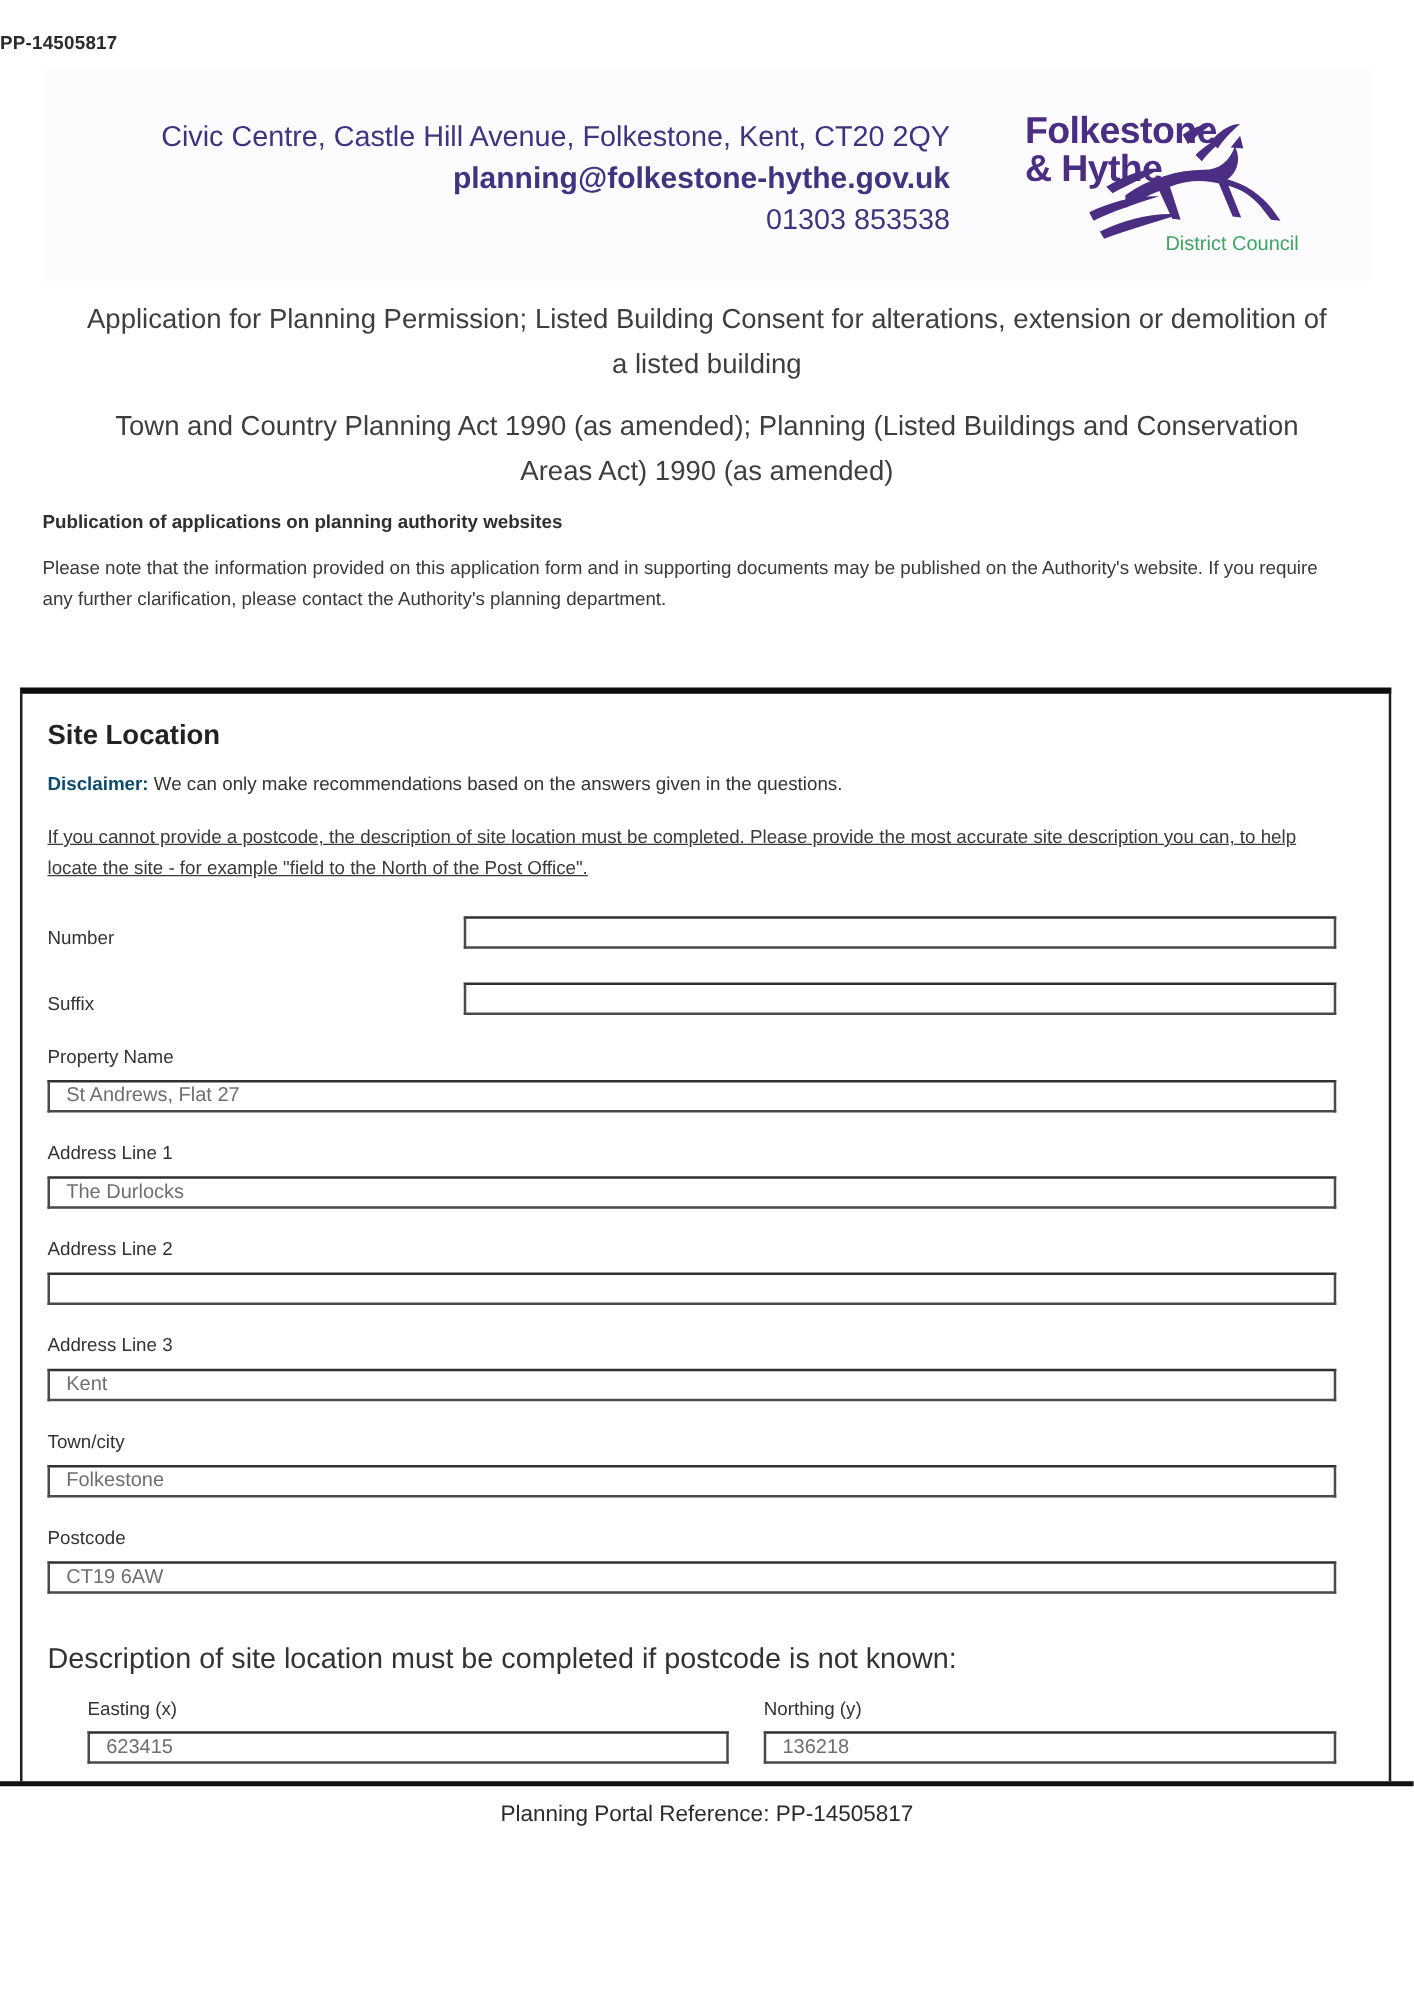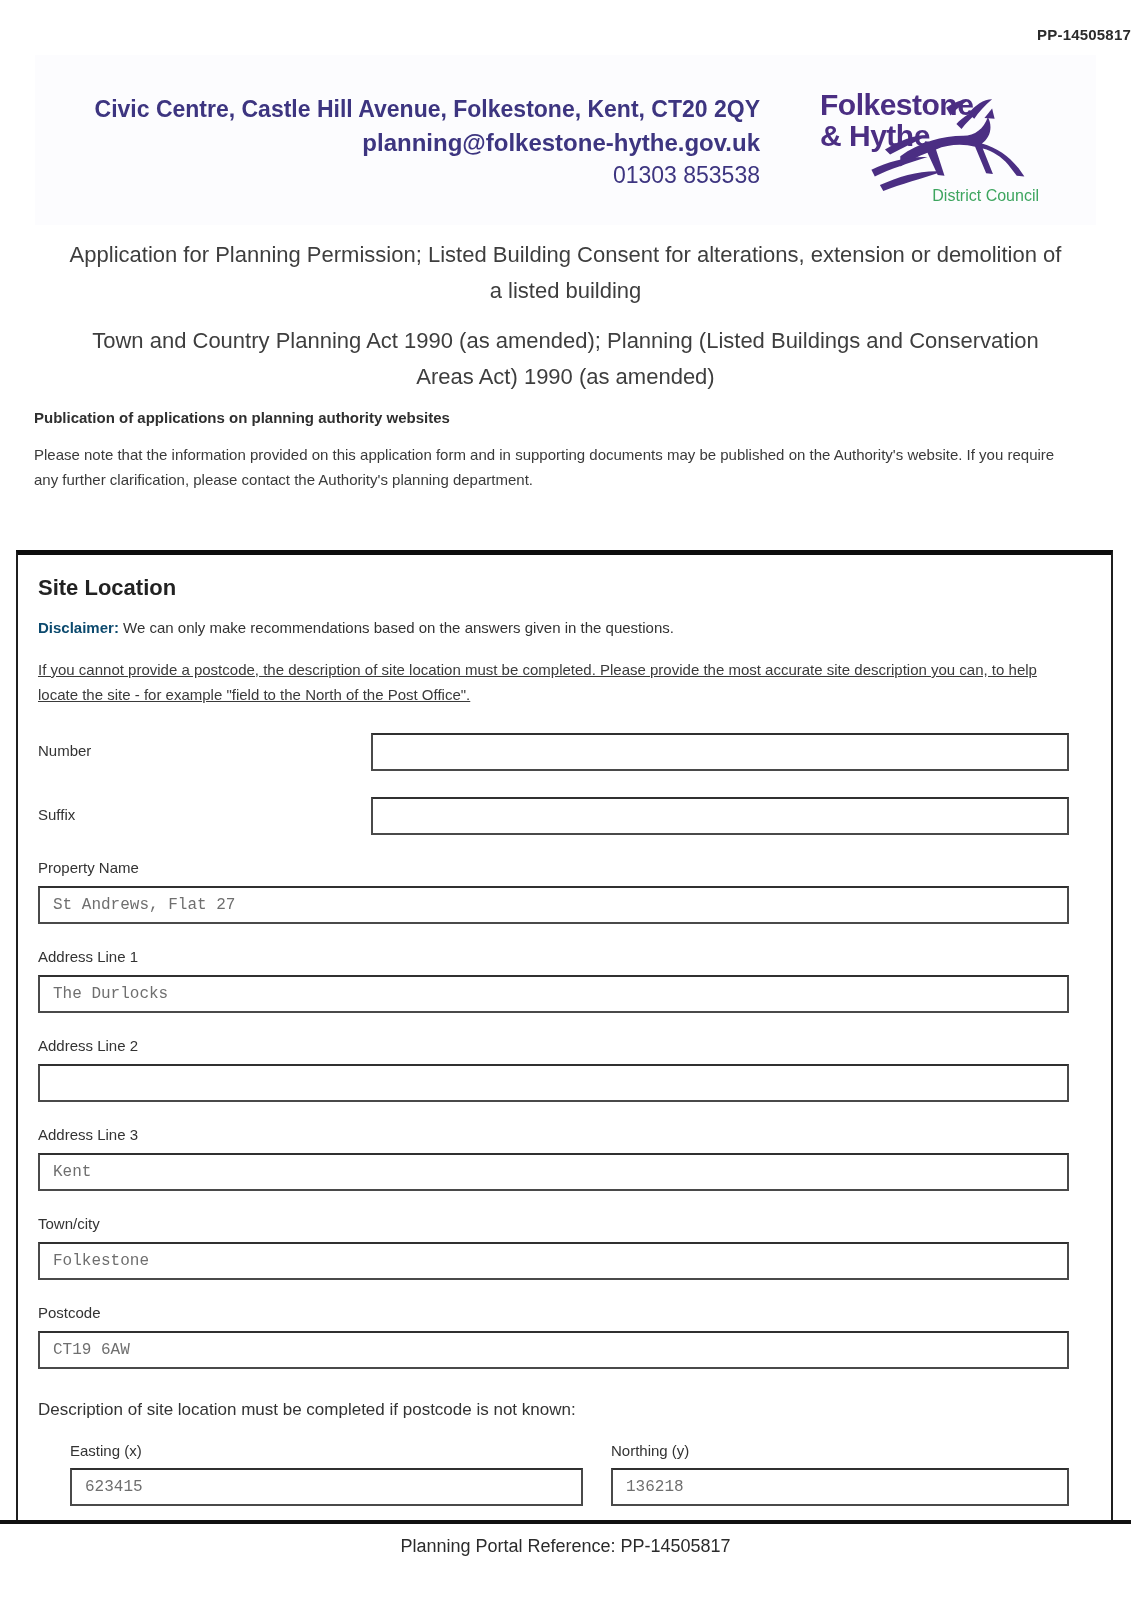--- a/index.html
+++ b/index.html
@@ -6,36 +6,36 @@
   html, body { background: #ffffff; }
   body {
     width: 1131px; height: 1600px;
     position: relative; overflow: hidden;
     font-family: "Liberation Sans", sans-serif;
     color: #3a3a3a;
   }
 
   
   .pp-ref {
-    padding-top: 26px; text-align: right;
+    padding-top: 26px; text-align: left;
     font-size: 15px; font-weight: bold; color: #2b2b2b;
     letter-spacing: 0.2px;
   }
 
   
   .header-panel {
     margin: 12px auto 0 35px; width: 1061px; height: 170px;
     background: #fcfcfe;
     display: flex; align-items: flex-start;
   }
   .address-block {
     flex: 1; text-align: right; padding-top: 38px;
     color: #3d3580; line-height: 33px;
   }
-  .address-line { font-size: 23px; font-weight: bold; }
+  .address-line { font-size: 23px; }
   .email-line { font-size: 24px; font-weight: bold; }
   .phone-line { font-size: 23px; }
 
   .logo-block {
     width: 205px; margin-left: 60px; margin-right: 71px;
     position: relative; height: 170px;
   }
   .logo-title {
     position: absolute; top: 34px; left: 0;
     font-size: 30px; font-weight: bold; line-height: 31px;
@@ -82,30 +82,30 @@
 
   .inline-row { margin-top: 26px; display: flex; align-items: flex-start; }
   .inline-row:first-of-type { margin-top: 26px; }
   .inline-row .f-label { width: 333px; padding-top: 9px; }
   .f-label { font-size: 15px; color: #333; line-height: 18px; }
 
   .stacked-group { margin-top: 24px; }
   .stacked-group .f-label { display: block; }
 
   .f-input {
-    display: block; width: 100%; height: 38px;
+    display: block; width: 100%; height: 26px;
     border: 2px solid #4a4a4a; border-top-color: #303030;
     background: #fff; border-radius: 0;
-    padding: 0 13px; font-family: Liberation Mono, monospace;
+    padding: 0 13px; font-family: Liberation Sans, sans-serif;
     font-size: 16px; color: #6f6f6f; outline: none;
   }
   .inline-row .f-input { flex: 1; }
   .stacked-group .f-input { margin-top: 9px; }
 
-  .desc-heading { margin-top: 28px; font-size: 17px; color: #333; line-height: 25px; }
+  .desc-heading { margin-top: 39px; font-size: 23px; color: #333; line-height: 25px; }
 
   .coord-row { margin-top: 20px; display: flex; margin-left: 32px; }
   .coord-col-e { width: 513px; margin-right: 28px; }
   .coord-col-n { flex: 1; }
   .coord-row .f-input { margin-top: 8px; }
 
   .page-break-line { margin-top: 0; width: 1131px; height: 4px; background: #111; }
 
   .footer-ref {
     margin-top: 12px; text-align: center;

